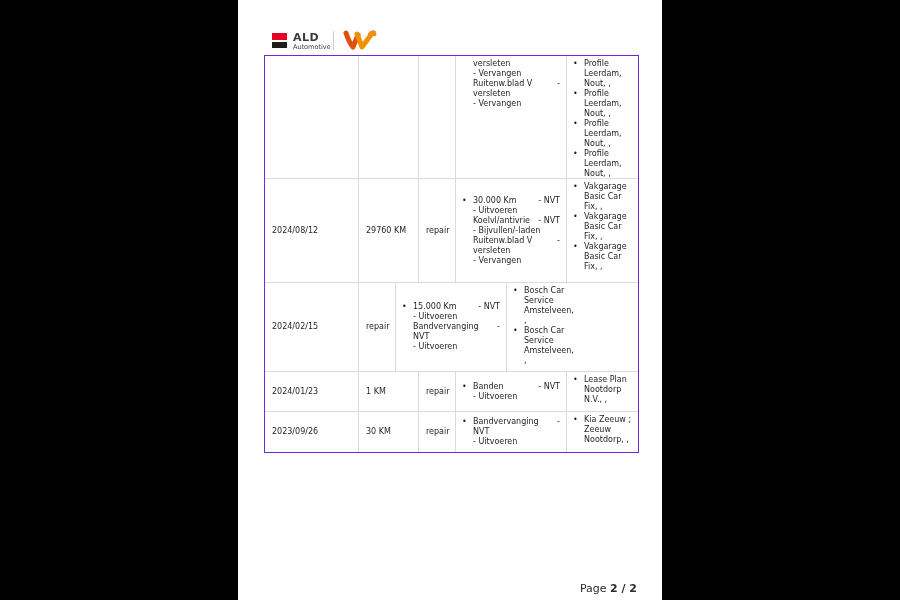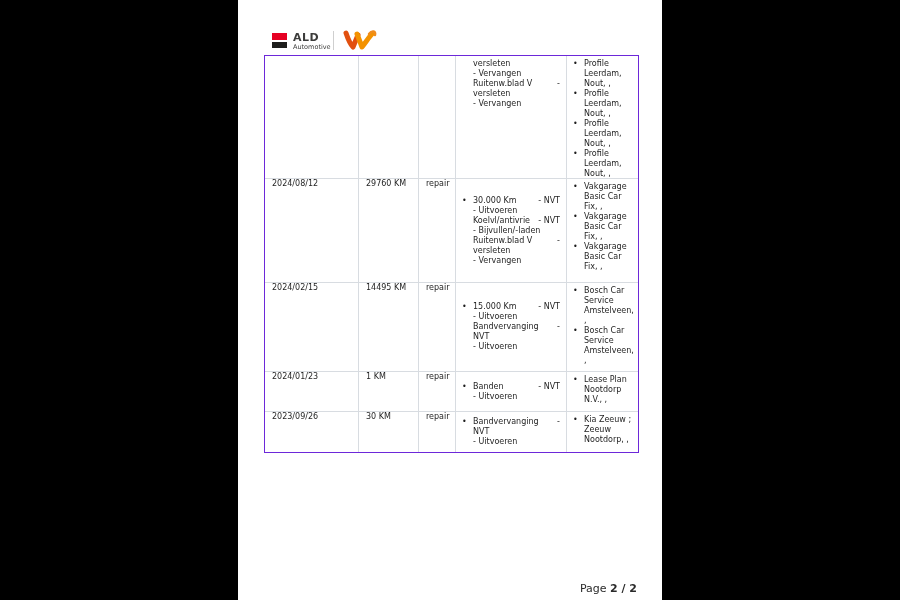--- a/index.html
+++ b/index.html
@@ -17,21 +17,21 @@
   .logo-divider{position:absolute;left:95px;top:31px;width:1px;height:19px;background:#cfcfcf;}
   .logo-partner{position:absolute;left:104px;top:28px;width:38px;height:25px;}
 
   
   .tbl{position:absolute;left:26px;top:55px;width:375px;border:1px solid #6d28d9;
        box-sizing:border-box;font-size:8px;line-height:10px;}
   .row{display:flex;border-bottom:1px solid #d8dce1;box-sizing:border-box;}
   .row:last-child{border-bottom:none;}
   .cell{border-right:1px solid #d8dce1;box-sizing:border-box;overflow:hidden;}
   .cell:last-child{border-right:none;}
-  .cell.simple{display:flex;align-items:flex-start;padding-left:7px;}
+  .cell.simple{display:flex;align-items:center;padding-left:7px;}
   .cell.desc{display:flex;flex-direction:column;justify-content:center;
              padding:3px 6px 3px 0;}
   .cell.desc.top{justify-content:flex-start;}
   .cell.prov{display:flex;flex-direction:column;justify-content:flex-start;
              padding:3px 3px 3px 0;}
   .item{position:relative;padding-left:17px;}
   .item .bullet{position:absolute;left:6px;top:0;font-size:8px;}
   .line{min-height:10px;}
   .line.lr{display:flex;justify-content:space-between;}
 
@@ -159,23 +159,20 @@
               <div class="line">Vakgarage</div>
               <div class="line">Basic Car</div>
               <div class="line">Fix, ,</div>
             </div>
           </div>
         </div>
         <div class="row" style="height: 89px;">
           <div class="cell simple" style="width: 94px;">
             <div>2024/02/15</div>
           </div>
-          <div class="cell simple" style="width: 60px;">
-            <div>14495 KM</div>
-          </div>
           <div class="cell simple" style="width: 37px;">
             <div>repair</div>
           </div>
           <div class="cell desc" style="width: 111px;">
             <div class="item">
               <span class="bullet">•</span>
               <div class="line lr">
                 <span>15.000 Km</span>
                 <span>- NVT</span>
               </div>

